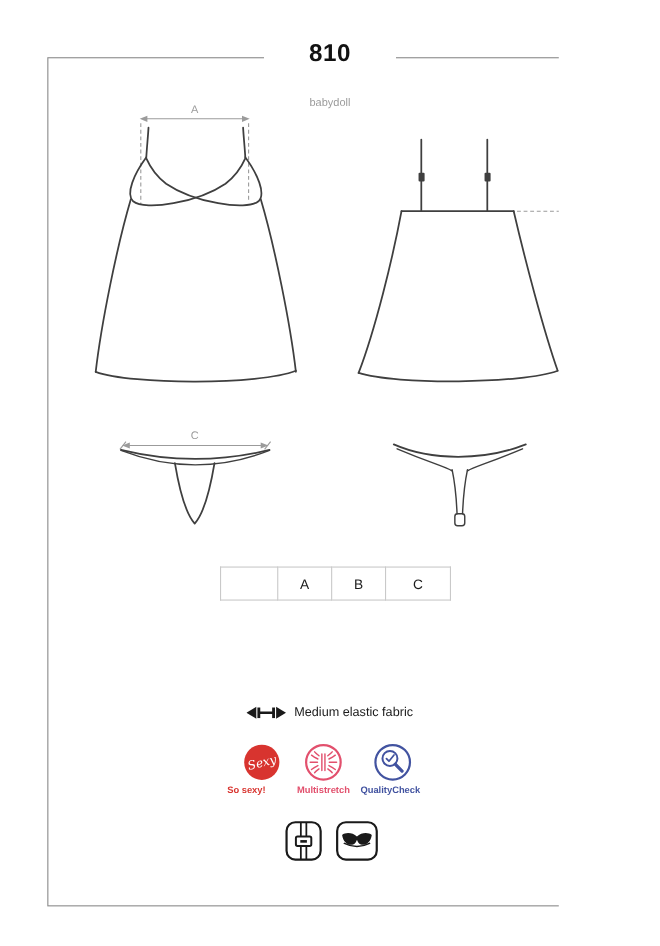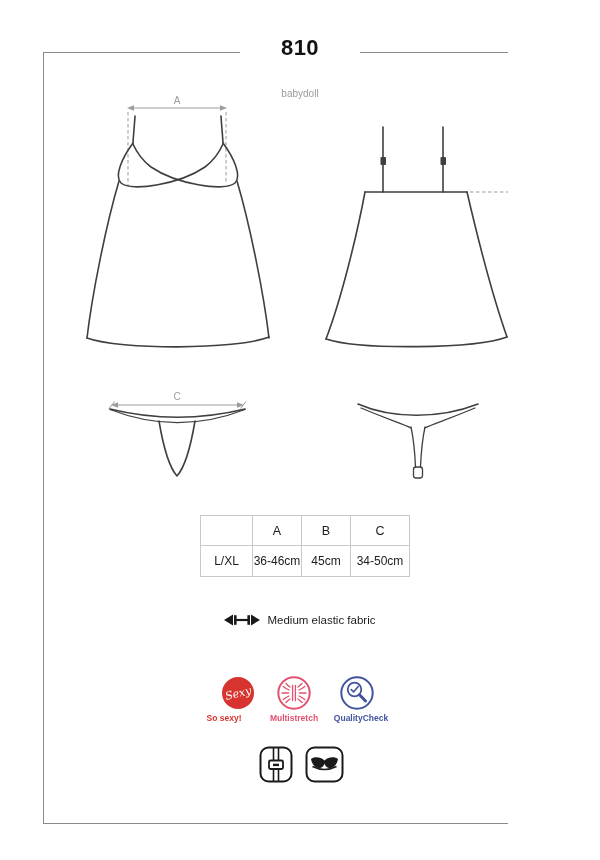--- a/index.html
+++ b/index.html
@@ -29,21 +29,21 @@
 
   
   #size-table{left:200px;top:515px;z-index:2;border-collapse:collapse;table-layout:fixed;}
   #size-table th,#size-table td{border:1px solid var(--table_border);text-align:center;vertical-align:middle;
     font-weight:normal;color:var(--text_dark);padding:0;}
   #size-table th{height:29px;font-size:12.5px;}
   #size-table td{height:30px;font-size:12px;}
   .col-size{width:51px;} .col-a{width:48px;} .col-b{width:48px;} .col-c{width:58px;}
 
   
-  #fabric-note{left:0;top:613px;width:600px;text-align:center;z-index:2;height:16px;}
+  #fabric-note{left:0;top:641px;width:600px;text-align:center;z-index:2;height:16px;}
   #fabric-note .inner{display:inline-flex;align-items:center;gap:7px;}
   #fabric-label{font-size:11.5px;color:var(--text_dark);}
 
   
   .badge-label{z-index:2;font-size:8.5px;font-weight:bold;text-align:center;width:70px;margin-left:-35px;top:713px;}
   #badge-sexy-circle{left:222px;top:677px;width:32px;height:32px;border-radius:50%;background:var(--badge_red);
     display:flex;align-items:center;justify-content:center;z-index:2;}
   #badge-sexy-text{color:#fff;font-family:"DejaVu Serif",serif;font-style:italic;font-size:11px;
     transform:rotate(-14deg);line-height:11px;}
   .lbl-red{color:var(--badge_red);} .lbl-pink{color:var(--badge_pink);} .lbl-blue{color:var(--badge_blue);}
@@ -127,26 +127,20 @@
   <div id="measure-label-b" class="abs measure-label" style="left:537px;top:260px;">B</div>
   <div id="measure-label-c" class="abs measure-label" style="left:177px;top:391px;">C</div>
 
   <table id="size-table" class="abs">
     <tbody>
         <tr>
       <th class="col-size"></th>
       <th class="col-a">A</th>
       <th class="col-b">B</th>
       <th class="col-c">C</th>
-    </tr>
-    <tr>
-      <td>L/XL</td>
-      <td>36-46cm</td>
-      <td>45cm</td>
-      <td>34-50cm</td>
     </tr>
   </tbody>
     </table>
 
   <div id="fabric-note" class="abs">
     <span class="inner">
       <svg width="36" height="14" viewBox="0 0 36 14">
         <line x1="11" y1="7" x2="25" y2="7" stroke="var(--icon_black)" stroke-width="2.2"></line>
         <polygon points="0,7 9,1.6 9,12.4" fill="var(--icon_black)"></polygon>
         <rect x="10" y="2.2" width="2.6" height="9.6" fill="var(--icon_black)"></rect>
@@ -180,21 +174,21 @@
     </g>
   </svg>
   <div class="abs badge-label lbl-pink" style="left:294px;">Multistretch</div>
 
   <svg class="abs badge-svg" style="left:339px;top:675px;" width="36" height="36" viewBox="0 0 36 36">
     <circle cx="18" cy="18" r="15.7" fill="none" stroke="var(--badge_blue)" stroke-width="2"></circle>
     <circle cx="15.5" cy="14.5" r="6.8" fill="none" stroke="var(--badge_blue)" stroke-width="1.8"></circle>
     <line x1="20.5" y1="19.8" x2="26.5" y2="26" stroke="var(--badge_blue)" stroke-width="3" stroke-linecap="round"></line>
     <path d="M12.3,14.6 l2.3,2.4 l4.6,-5.6" fill="none" stroke="var(--badge_blue)" stroke-width="1.6" stroke-linecap="round" stroke-linejoin="round"></path>
   </svg>
-  <div class="abs badge-label lbl-blue" style="left:361px;">QualityCheck</div>
+  <div class="abs badge-label lbl-blue" style="left:347px;text-align:right;">QualityCheck</div>
 
   <svg class="abs footer-icon" style="left:259px;top:746px;" width="34" height="37" viewBox="0 0 34 37">
     <rect x="1.5" y="1.5" width="31" height="34" rx="8" fill="none" stroke="var(--icon_black)" stroke-width="2"></rect>
     <line x1="14.5" y1="2" x2="14.5" y2="35" stroke="var(--icon_black)" stroke-width="1.6"></line>
     <line x1="19.5" y1="2" x2="19.5" y2="35" stroke="var(--icon_black)" stroke-width="1.6"></line>
     <rect x="10" y="14.5" width="14" height="8.5" rx="1.5" fill="#fff" stroke="var(--icon_black)" stroke-width="1.8"></rect>
     <rect x="14" y="17.7" width="6" height="2.4" fill="var(--icon_black)"></rect>
   </svg>
 
   <svg class="abs footer-icon" style="left:305px;top:746px;" width="39" height="37" viewBox="0 0 39 37">

